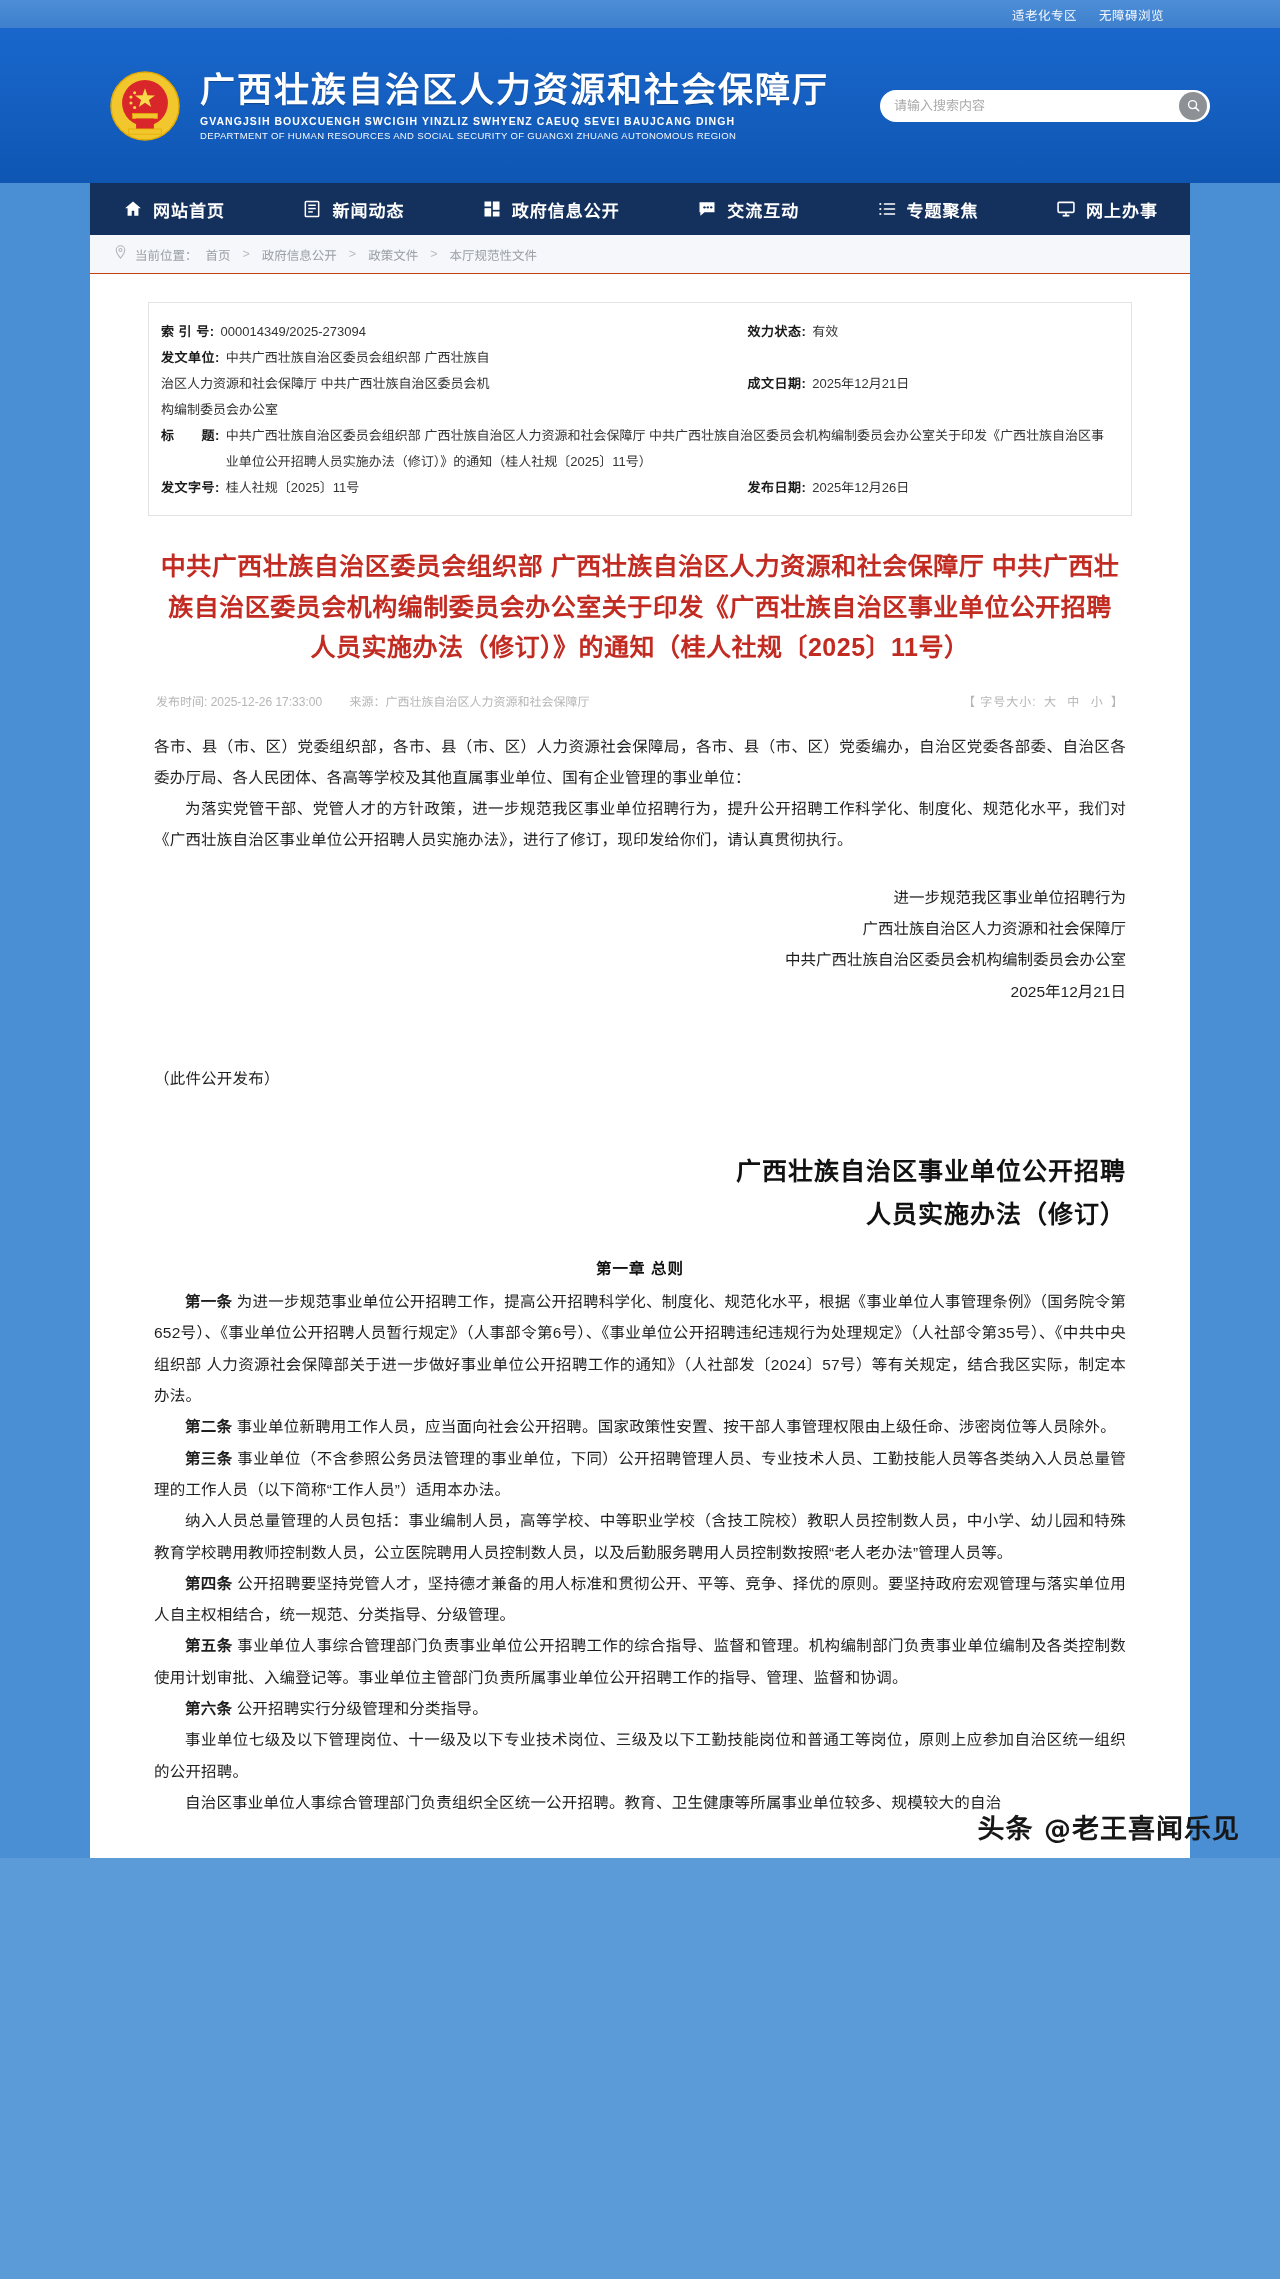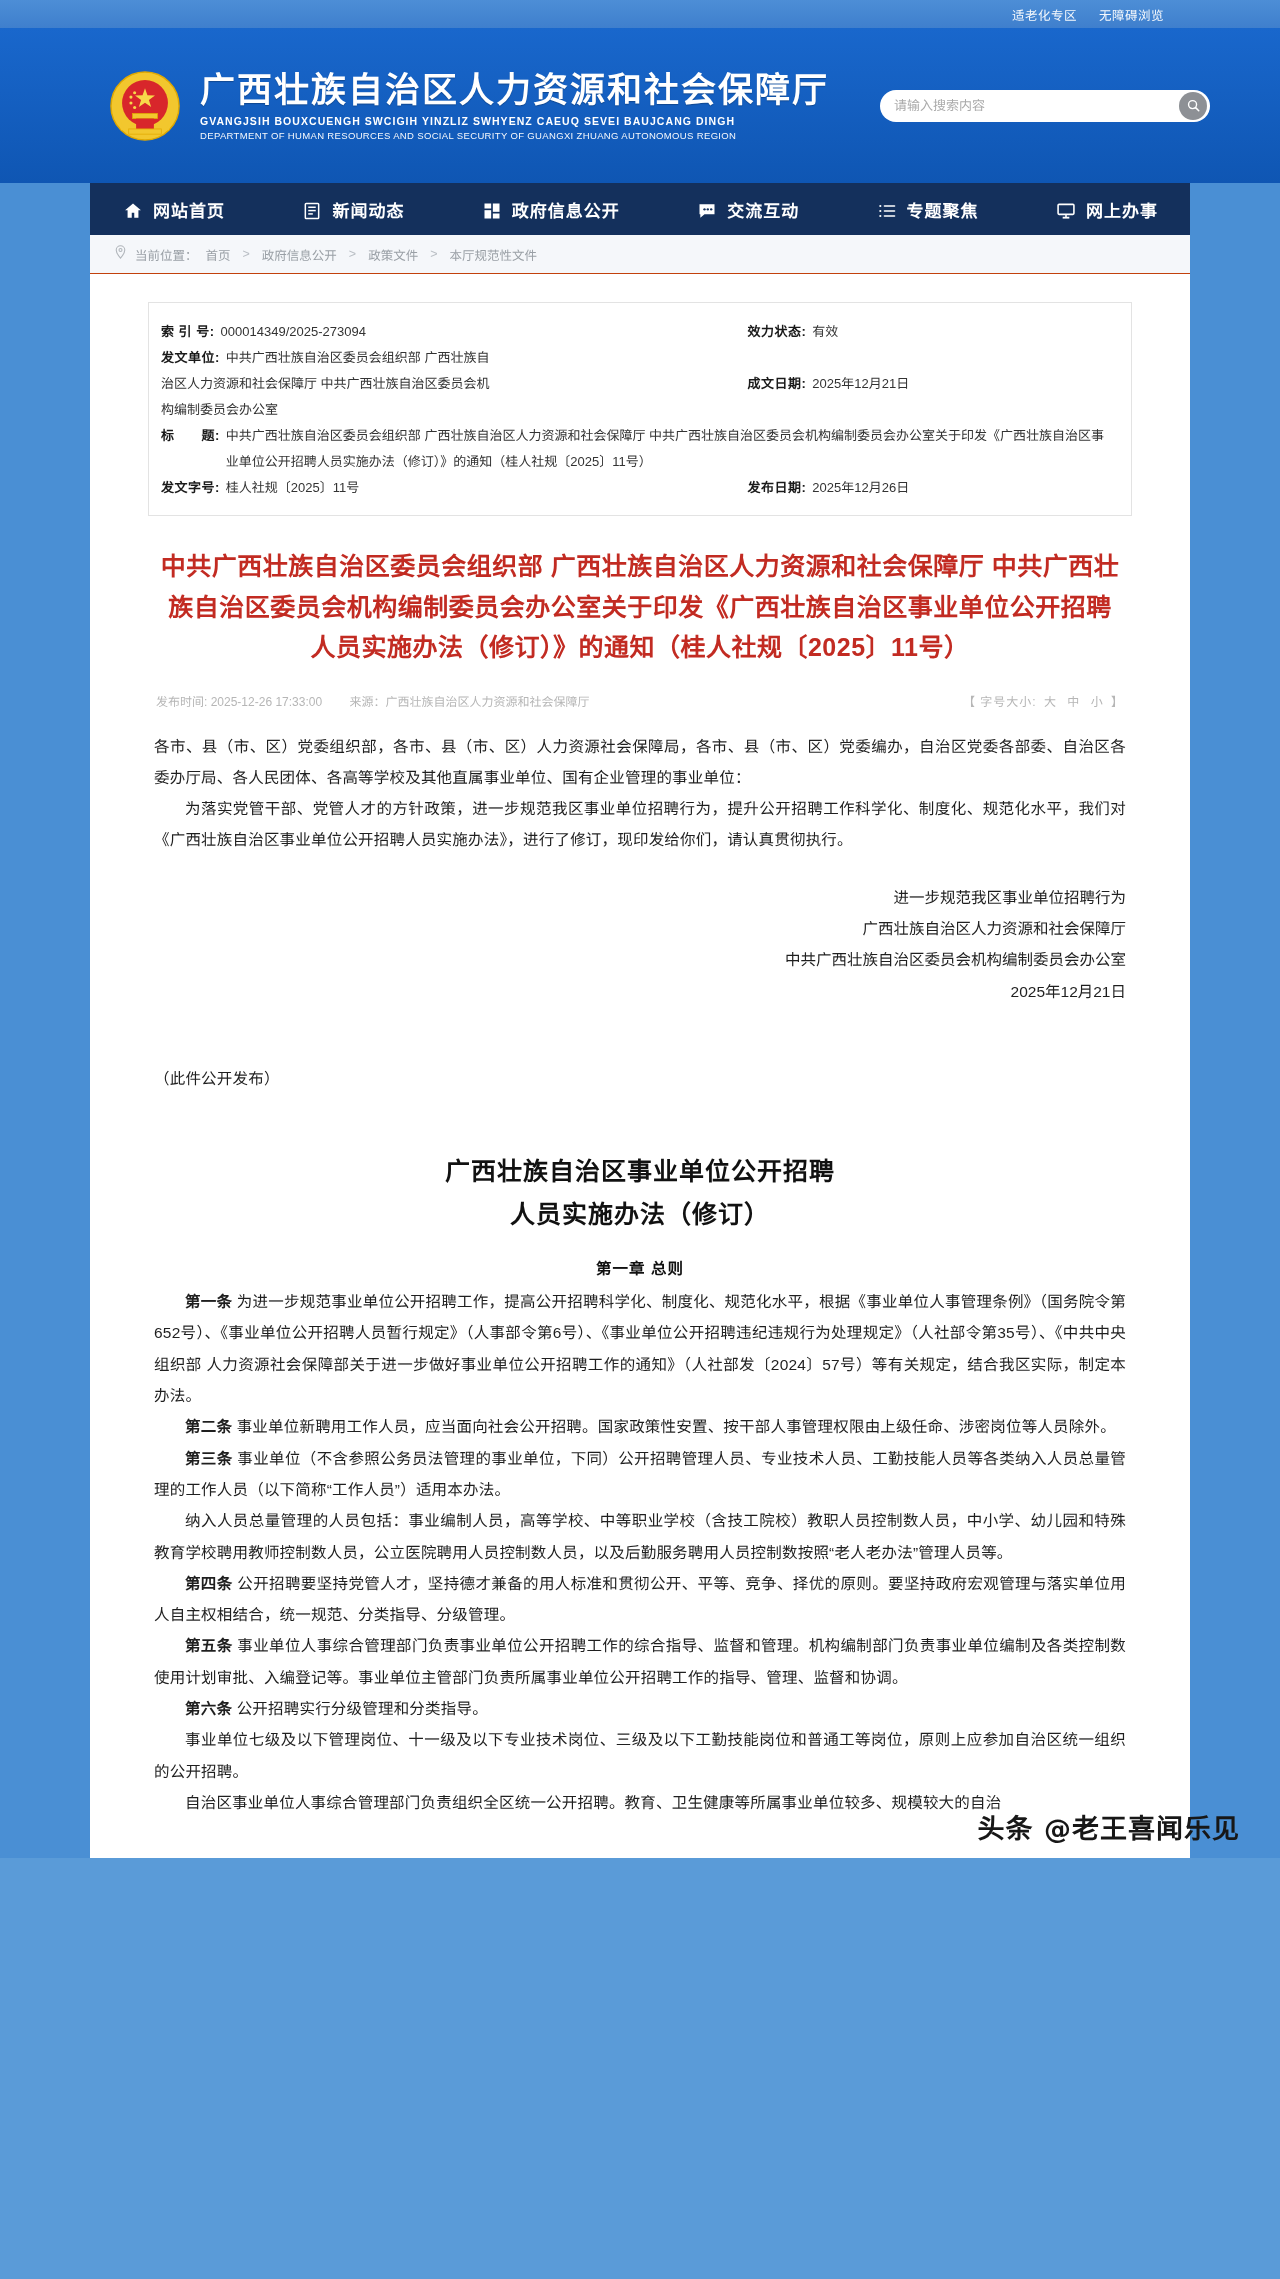--- a/index.html
+++ b/index.html
@@ -72,21 +72,21 @@
   .searchbtn svg{width:15px;height:15px;}
 
   
   .navbar{
     background:#14305c;height:52px;
     width:1100px;margin:0 auto;
     display:flex;align-items:center;justify-content:space-between;
     padding:0 32px;box-sizing:border-box;
   }
   .navitem{
-    display:flex;align-items:flex-end;gap:9px;cursor:pointer;
+    display:flex;align-items:center;gap:9px;cursor:pointer;
     color:#fff;font-size:17px;font-weight:bold;letter-spacing:1px;
     white-space:nowrap;
   }
   .navitem .ico{display:flex;align-items:center;justify-content:center;width:22px;height:22px;}
   .navitem .ico svg{width:20px;height:20px;}
 
   
   .content{
     width:1100px;margin:0 auto;background:#fff;padding-bottom:0;
   }
@@ -133,21 +133,21 @@
   .body{padding:8px 22px 40px 22px;}
   .p{
     font-size:15.5px;color:#1f1f1f;line-height:2.02;
     text-align:justify;margin:0;letter-spacing:.2px;
   }
   .p.indent{text-indent:2em;}
   .sign{font-size:15.5px;color:#1f1f1f;line-height:2.02;text-align:right;}
   .gap{height:26px;}
   .gap-lg{height:56px;}
   .doc-title{
-    text-align:center;font-size:25px;font-weight:bold;color:#111;
+    text-align:right;font-size:25px;font-weight:bold;color:#111;
     line-height:1.72;margin:0;letter-spacing:1px;
   }
   .chapter{
     text-align:center;font-size:15.5px;font-weight:bold;color:#111;
     margin:20px 0 8px 0;letter-spacing:1px;
   }
   .p b{font-weight:bold;}
 
   .watermark{
     position:absolute;right:40px;bottom:12px;

